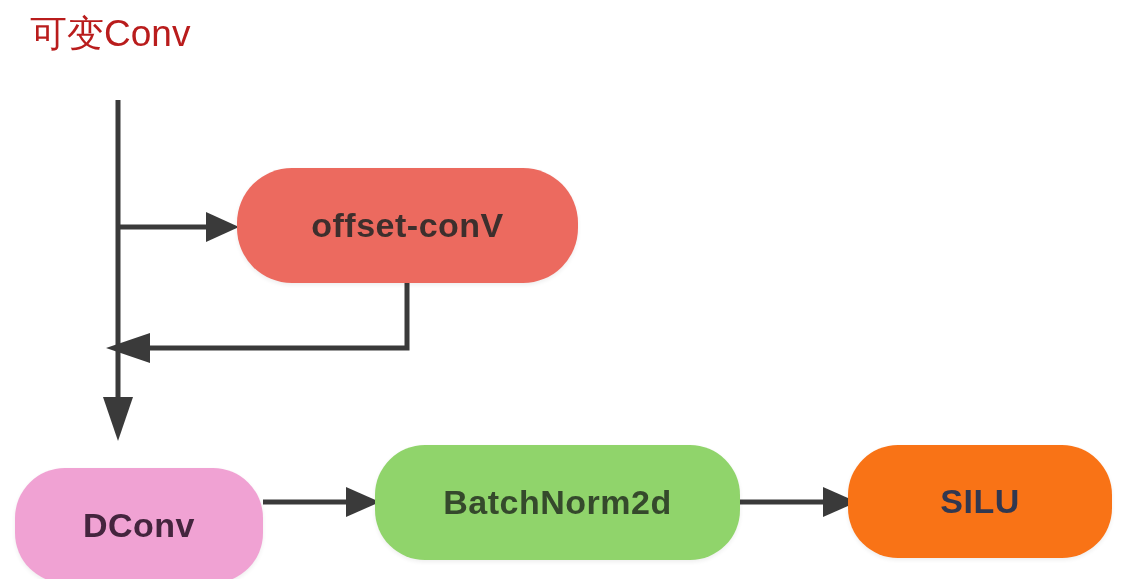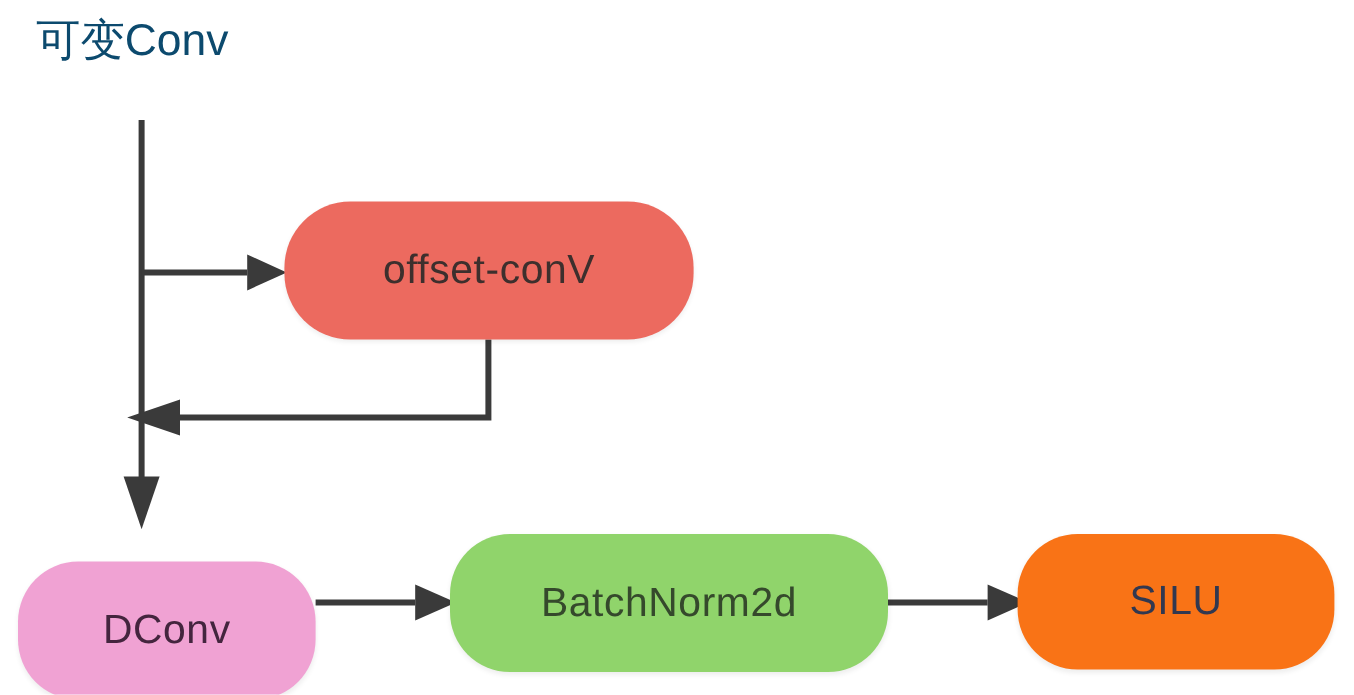--- a/index.html
+++ b/index.html
@@ -32,21 +32,21 @@
     width: 1128px;
     height: 579px;
     pointer-events: none;
   }
   .node {
     position: absolute;
     display: flex;
     align-items: center;
     justify-content: center;
     font-size: 34px;
-    font-weight: 400;
+    font-weight: 700;
     letter-spacing: 0.5px;
     box-shadow: 0 2px 4px rgba(0,0,0,0.07);
     cursor: default;
     white-space: nowrap;
   }
   .node-offset-conv {
     left: 237px; top: 168px;
     width: 341px; height: 115px;
     border-radius: 55px;
   }
@@ -65,21 +65,21 @@
     left: 848px; top: 445px;
     width: 264px; height: 113px;
     border-radius: 50px;
   }
 </style>
 </head>
 <body>
 
 <div class="canvas">
 
-  <div class="diagram-title" style="color: #0c4a6e;">可变Conv</div>
+  <div class="diagram-title" style="color: #b91c1c;">可变Conv</div>
 
   <svg class="connectors" viewBox="0 0 1128 579" xmlns="http://www.w3.org/2000/svg">
 
     <g>
       <line x1="118" y1="100" x2="118" y2="400" stroke-width="5" stroke="#3a3a3a"></line>
       <polygon points="103,397 133,397 118,441" fill="#3a3a3a"></polygon>
     </g>
 
     <g>
       <line x1="118" y1="227" x2="206" y2="227" stroke-width="5" stroke="#3a3a3a"></line>

